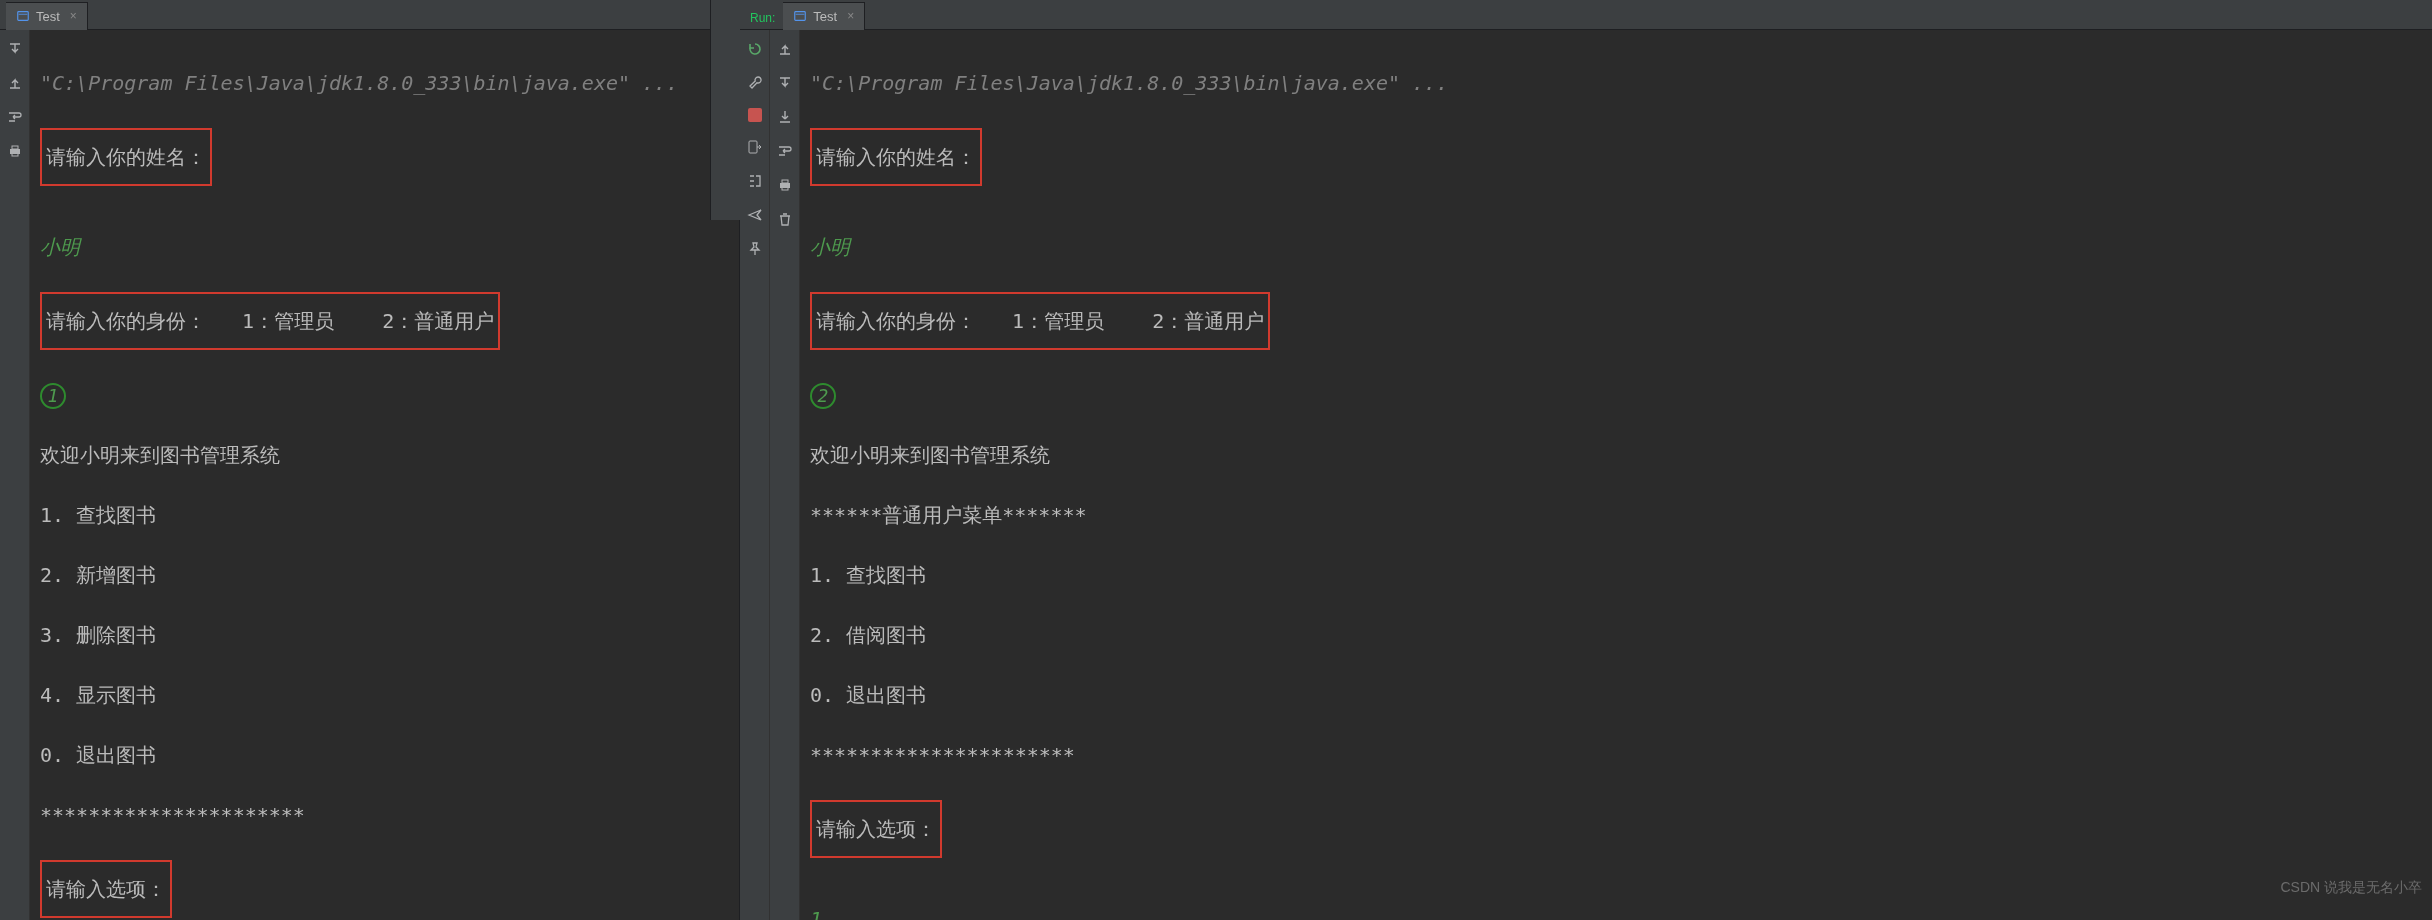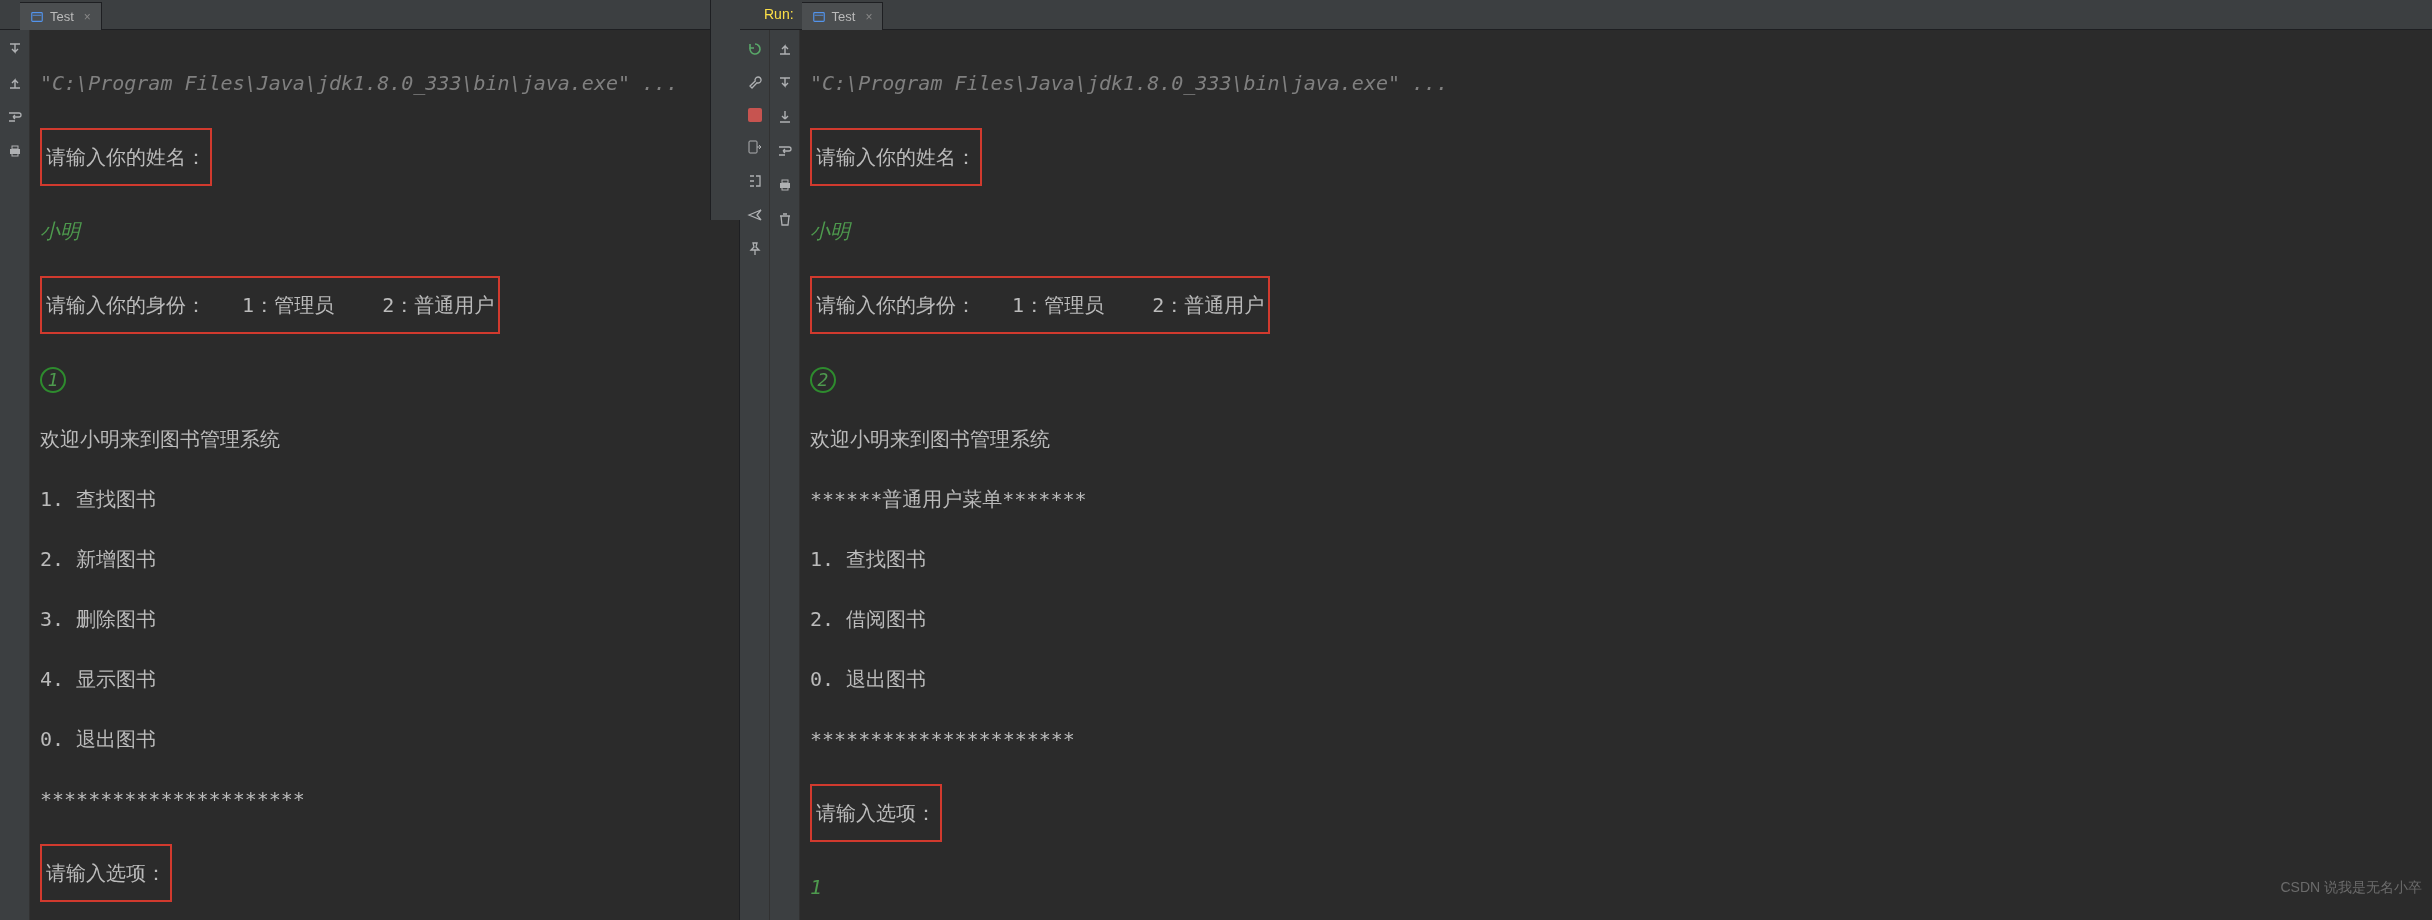--- a/index.html
+++ b/index.html
@@ -1,33 +1,33 @@
 <!DOCTYPE html>
 <html><head>
 <meta charset="utf-8">
 <style>
   * { box-sizing: border-box; margin: 0; padding: 0; }
   html, body { width: 2432px; height: 920px; background: #2b2b2b; font-family: "Consolas", "Menlo", monospace; color: #bbbbbb; overflow: hidden; }
   .workspace { display: flex; width: 100%; height: 100%; }
   .pane { position: relative; height: 100%; background: #2b2b2b; display: flex; flex-direction: column; }
   .pane-left { width: 740px; border-right: 1px solid #1e1f22; }
   .pane-right { flex: 1; }
-  .tabbar { height: 30px; background: #3c3f41; border-bottom: 1px solid #1e1f22; display: flex; align-items: flex-start; padding-left: 20px; }
-  .run-label { color: #fde047; font-size: 14px; padding: 6px 8px 0 4px; font-family: sans-serif; }
+  .tabbar { height: 30px; background: #3c3f41; border-bottom: 1px solid #1e1f22; display: flex; align-items: center; padding-left: 6px; }
+  .run-label { color: #22c55e; font-size: 12px; padding: 6px 8px 0 4px; font-family: sans-serif; }
   .tab { display: inline-flex; align-items: center; background: #4b4e50; color: #bbbbbb; font-size: 13px; padding: 0 10px; border-top: 1px solid #1e1f22; border-right: 1px solid #1e1f22; height: 28px; margin-top: 2px; font-family: sans-serif; gap: 6px; }
   .tab .icon { width: 14px; height: 14px; display: inline-flex; align-items: center; justify-content: center; }
   .tab .close { color: #888; font-size: 12px; margin-left: 4px; }
   .body { display: flex; flex: 1; overflow: hidden; }
   .gutter { width: 30px; background: #3c3f41; display: flex; flex-direction: column; align-items: center; gap: 16px; padding-top: 10px; border-right: 1px solid #323232; }
   .gutter .gicon { width: 18px; height: 18px; color: #AFB1B3; display: flex; align-items: center; justify-content: center; cursor: pointer; }
   .gutter .gicon svg { width: 16px; height: 16px; }
   .gicon.stop { background:#c75450; width:14px; height:14px; border-radius:2px; }
   .console { flex: 1; padding: 8px 10px; font-size: 20px; line-height: 30px; white-space: pre; color: #bbbbbb; overflow: hidden; position: relative; }
   .dim { color: #808080; font-style: italic; }
-  .input-green { color: #4e9a4e; font-style: italic; }
+  .input-green { color: #4e9a4e; font-style: italic; margin-top: 16px; }
   .redbox { border: 2px solid #d13a2e; display: inline-block; padding: 12px 4px; }
   .greencircle { border: 2px solid #2e8b2e; border-radius: 50%; display: inline-flex; width: 26px; height: 26px; align-items: center; justify-content: center; color: #4e9a4e; font-style: italic; font-size:18px; }
   .side-tool { position: absolute; top: 0; right: -1px; width: 30px; background: #3c3f41; display: flex; flex-direction: column; align-items: center; gap: 14px; padding-top: 10px; border-left: 1px solid #1e1f22; }
   .wm { position: absolute; right: 10px; bottom: 18px; color: #6b6b6b; font-size: 14px; font-family: sans-serif; }
   .line { display: block; }
 </style>
 </head>
 <body>
 
 <div class="workspace">

